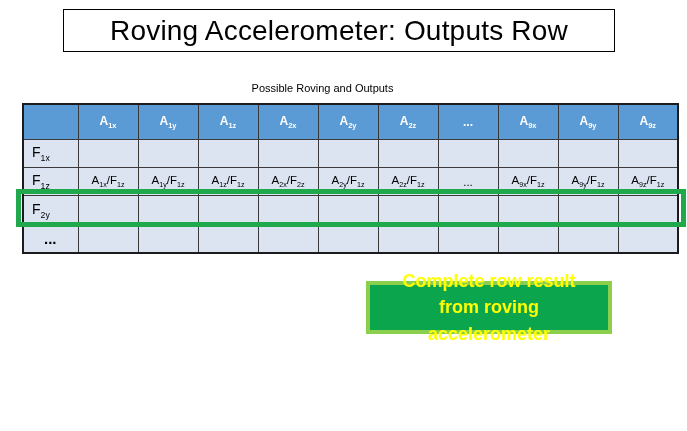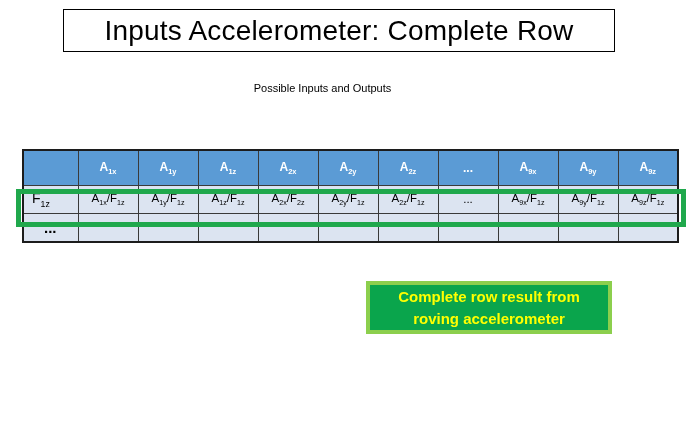--- a/index.html
+++ b/index.html
@@ -12,21 +12,21 @@
     border:1.5px solid #000;box-sizing:border-box;
     display:flex;align-items:center;justify-content:center;
     font-size:28px;letter-spacing:.2px;white-space:nowrap;
   }
   .table-caption{
     position:absolute;left:0;top:82px;width:645px;text-align:center;
     font-size:11px;
   }
   table.grid{
     position:absolute;left:22px;top:103px;width:655px;
-    border-collapse:collapse;table-layout:fixed;margin-top:46px;
+    border-collapse:collapse;table-layout:fixed;
   }
   table.grid col.label-col{width:55px;}
   table.grid col.data-col{width:60px;}
   table.grid th,table.grid td{
     border:1.5px solid #3a3a3a;box-sizing:border-box;
     overflow:hidden;white-space:nowrap;vertical-align:middle;
   }
   table.grid{border:2px solid #1c1c1c;}
   tr.head{height:35px;}
   tr.body{height:28.4px;}
@@ -44,35 +44,35 @@
   sub{font-size:.62em;}
   .highlight-row{
     position:absolute;left:16px;top:189px;width:670px;height:38px;
     border:5px solid var(--highlight-green,#1fa84c);box-sizing:border-box;
     pointer-events:none;
   }
   .callout{
     position:absolute;left:366px;top:281px;width:246px;height:53px;
     background:var(--callout-fill,#0aa54c);
     border:4px solid var(--callout-border,#8ccf4d);box-sizing:border-box;
-    color:var(--callout-text,#ffff00);font-weight:bold;font-size:15px;line-height:1.45;
+    color:var(--callout-text,#ffff00);font-weight:bold;font-size:18px;line-height:1.45;
     display:flex;align-items:center;justify-content:center;text-align:center;
     padding:0 27px;
   }
 </style>
 </head>
 <body>
 
 <div class="slide" style="--header-fill: #5b9bd5; --band-dark: #dce4f1; --band-light: #eaeef7; --highlight-green: #1fa84c; --callout-fill: #0aa54c; --callout-border: #8ccf4d; --callout-text: #ffff00;">
 
   <div class="title-box">
-    <span>Inputs Accelerometer: Complete Row</span>
+    <span>Roving Accelerometer: Outputs Row</span>
   </div>
 
-  <div class="table-caption">Possible Inputs and Outputs</div>
+  <div class="table-caption">Possible Roving and Outputs</div>
 
   <table class="grid">
     <colgroup>
         <col class="label-col">
         <col class="data-col">
         <col class="data-col">
         <col class="data-col">
         <col class="data-col">
         <col class="data-col">
         <col class="data-col">
@@ -91,31 +91,57 @@
           <th class="hdr">A<sub>2y</sub></th>
           <th class="hdr">A<sub>2z</sub></th>
           <th class="hdr">...</th>
           <th class="hdr">A<sub>9x</sub></th>
           <th class="hdr">A<sub>9y</sub></th>
           <th class="hdr">A<sub>9z</sub></th>
         </tr>
       </thead>
     <tbody>
         <tr class="body band-a">
+          <td class="rowlabel">F<sub>1x</sub></td>
+          <td class="val"></td>
+          <td class="val"></td>
+          <td class="val"></td>
+          <td class="val"></td>
+          <td class="val"></td>
+          <td class="val"></td>
+          <td class="val"></td>
+          <td class="val"></td>
+          <td class="val"></td>
+          <td class="val"></td>
+        </tr>
+        <tr class="body band-a">
           <td class="rowlabel">F<sub>1z</sub></td>
           <td class="val">A<sub>1x</sub>/F<sub>1z</sub></td>
           <td class="val">A<sub>1y</sub>/F<sub>1z</sub></td>
           <td class="val">A<sub>1z</sub>/F<sub>1z</sub></td>
           <td class="val">A<sub>2x</sub>/F<sub>2z</sub></td>
           <td class="val">A<sub>2y</sub>/F<sub>1z</sub></td>
           <td class="val">A<sub>2z</sub>/F<sub>1z</sub></td>
           <td class="val">...</td>
           <td class="val">A<sub>9x</sub>/F<sub>1z</sub></td>
           <td class="val">A<sub>9y</sub>/F<sub>1z</sub></td>
           <td class="val">A<sub>9z</sub>/F<sub>1z</sub></td>
+        </tr>
+        <tr class="body band-a">
+          <td class="rowlabel">F<sub>2y</sub></td>
+          <td class="val"></td>
+          <td class="val"></td>
+          <td class="val"></td>
+          <td class="val"></td>
+          <td class="val"></td>
+          <td class="val"></td>
+          <td class="val"></td>
+          <td class="val"></td>
+          <td class="val"></td>
+          <td class="val"></td>
         </tr>
         <tr class="body band-a">
           <td class="rowlabel dots">...</td>
           <td class="val"></td>
           <td class="val"></td>
           <td class="val"></td>
           <td class="val"></td>
           <td class="val"></td>
           <td class="val"></td>
           <td class="val"></td>

